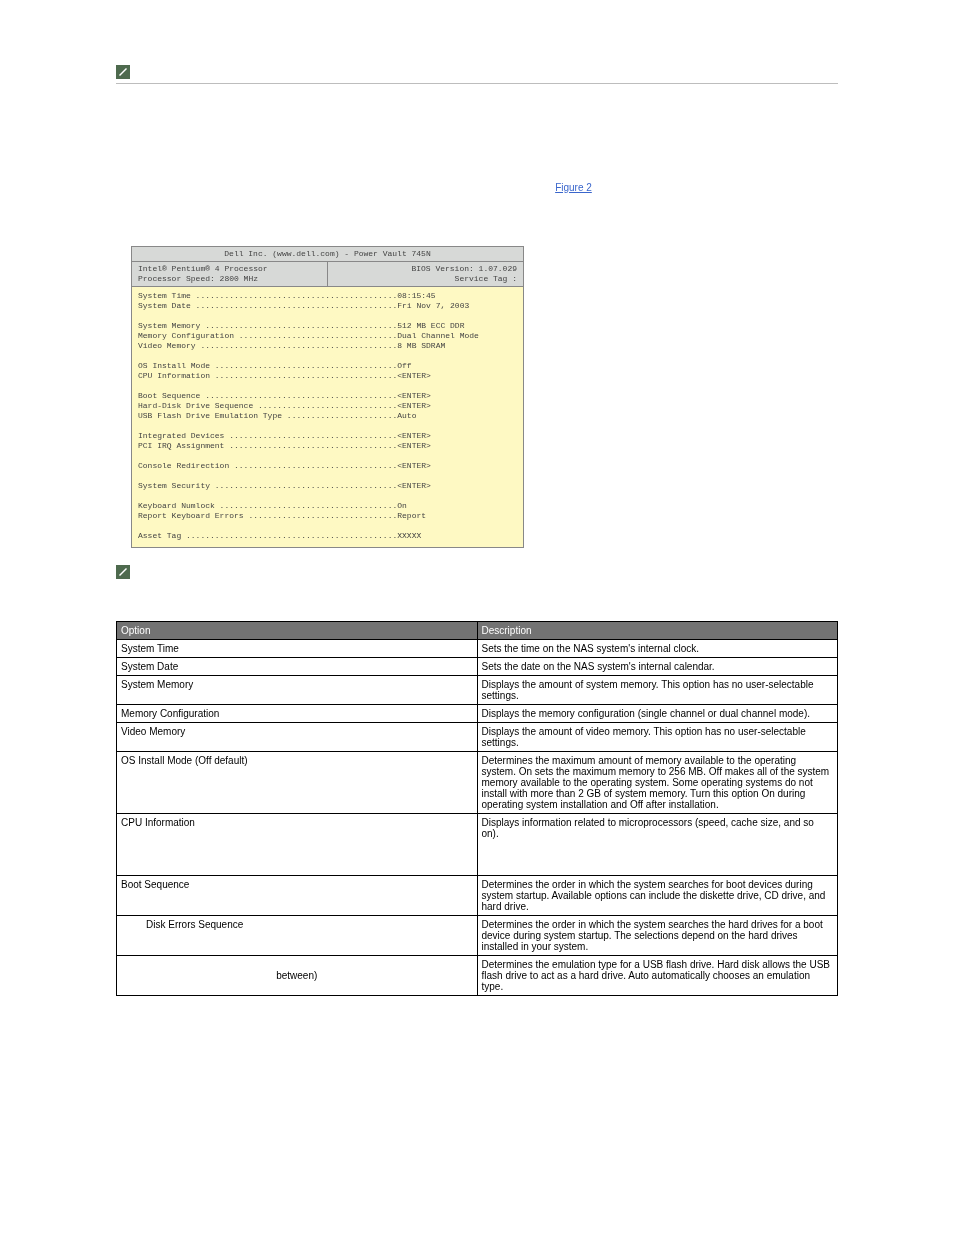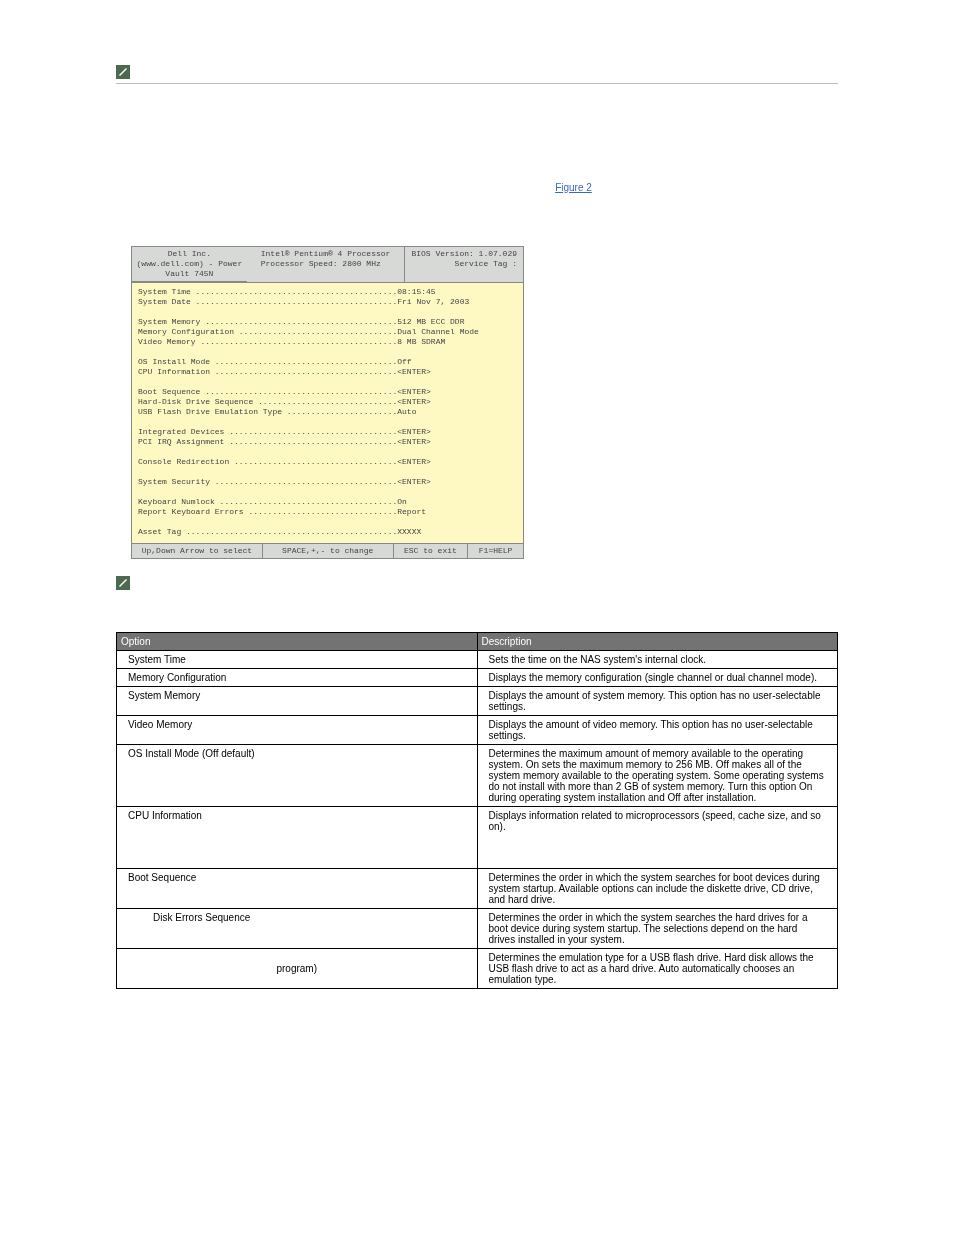--- a/index.html
+++ b/index.html
@@ -85,33 +85,33 @@
     width: 393px;
     font-family: "Courier New", monospace;
     font-size: 8px;
     color: #444;
     line-height: 1.25;
   }
   .bios-header {
     border: 1px solid #888;
     background: #d7d9d7;
     display: flex;
-    flex-direction: row;
+    flex-direction: column;
   }
   .bios-title {
     text-align: center;
     padding: 2px 0;
     border-bottom: 1px solid #888;
   }
   .bios-info-row {
     display: flex;
   }
   .bios-info-left {
     flex: 1;
-    padding: 2px 14px;
+    padding: 2px 6px;
     border-right: 1px solid #888;
     white-space: pre;
   }
   .bios-info-right {
     flex: 1;
     padding: 2px 6px;
     white-space: pre;
     text-align: right;
   }
   .bios-body {
@@ -141,21 +141,21 @@
 
   
   table.options {
     width: 100%;
     border-collapse: collapse;
     margin-top: 10px;
     table-layout: fixed;
   }
   table.options td {
     border: 1px solid #000;
-    padding: 3px 11px;
+    padding: 3px 4px;
     font-size: 10px;
     vertical-align: top;
     color: #000;
     margin-left: 39px;
   }
   table.options td:first-child {
     width: 144px;
   }
   table.options th {
     border: 1px solid #000;
@@ -235,26 +235,20 @@
 PCI IRQ Assignment ...................................&lt;ENTER&gt;
 
 Console Redirection ..................................&lt;ENTER&gt;
 
 System Security ......................................&lt;ENTER&gt;
 
 Keyboard Numlock .....................................On
 Report Keyboard Errors ...............................Report
 
 Asset Tag ............................................XXXXX</div>
-      <div class="bios-footer">
-        <div class="bf1">Up,Down Arrow to select</div>
-        <div class="bf2">SPACE,+,- to change</div>
-        <div class="bf3">ESC to exit</div>
-        <div class="bf4">F1=HELP</div>
-      </div>
     </div>
 
 
     <div class="note-line" style="margin-top:16px">
       <span class="icon">
         <svg viewBox="0 0 14 14" width="14" height="14">
           <rect x="0" y="0" width="14" height="14" fill="#4e6a4e"></rect>
           <path d="M3 10 L10 3 L11 4 L4 11 Z" fill="#fff"></path>
         </svg>
       </span>
@@ -270,26 +264,30 @@
       <tbody>
           <tr>
         <th>Option</th>
         <th>Description</th>
       </tr>
       <tr>
         <td class="cell-white">System Time</td>
         <td class="cell-white">Sets the time on the NAS system's internal clock.</td>
       </tr>
       <tr>
+        <td class="cell-white">System Date</td>
+        <td class="cell-white">Sets the date on the NAS system's internal calendar.</td>
+      </tr>
+      <tr>
+        <td class="cell-white">System Memory</td>
+        <td class="cell-white">Displays the amount of system memory. This option has no user-selectable settings.</td>
+      </tr>
+      <tr>
         <td class="cell-white">Memory Configuration</td>
         <td class="hdr-black">Displays the memory configuration (single channel or dual channel mode).</td>
-      </tr>
-      <tr>
-        <td class="cell-white">System Memory</td>
-        <td class="cell-white">Displays the amount of system memory. This option has no user-selectable settings.</td>
       </tr>
       <tr>
         <td class="cell-white">Video Memory</td>
         <td class="cell-white">Displays the amount of video memory. This option has no user-selectable settings.</td>
       </tr>
       <tr>
         <td class="cell-white">OS Install Mode (Off default)</td>
         <td class="cell-white">Determines the maximum amount of memory available to the operating system. On sets the maximum memory to 256 MB. Off makes all of the system memory available to the operating system. Some operating systems do not install with more than 2 GB of system memory. Turn this option On during operating system installation and Off after installation.</td>
       </tr>
       <tr>
@@ -305,21 +303,21 @@
       </tr>
       <tr>
         <td>
           <span class="cell-white">Hard-</span><span class="hdr-black hd-label">Disk </span><span class="hdr-black">Errors Sequence</span>
         </td>
         <td class="cell-white">Determines the order in which the system searches the hard drives for a boot device during system startup. The selections depend on the hard drives installed in your system.</td>
       </tr>
       <tr>
         <td>
           <div class="cell-white">USB Flash Drive Emulation Type (Auto</div>
-          <div class="hdr-black" style="text-align:center">program)</div>
+          <div class="hdr-black" style="text-align:center">between)</div>
         </td>
         <td class="cell-white">Determines the emulation type for a USB flash drive. Hard disk allows the USB flash drive to act as a hard drive. Auto automatically chooses an emulation type.</td>
       </tr>
     </tbody>
       </table>
 
   </div>
 </div>
 
 </body></html>

